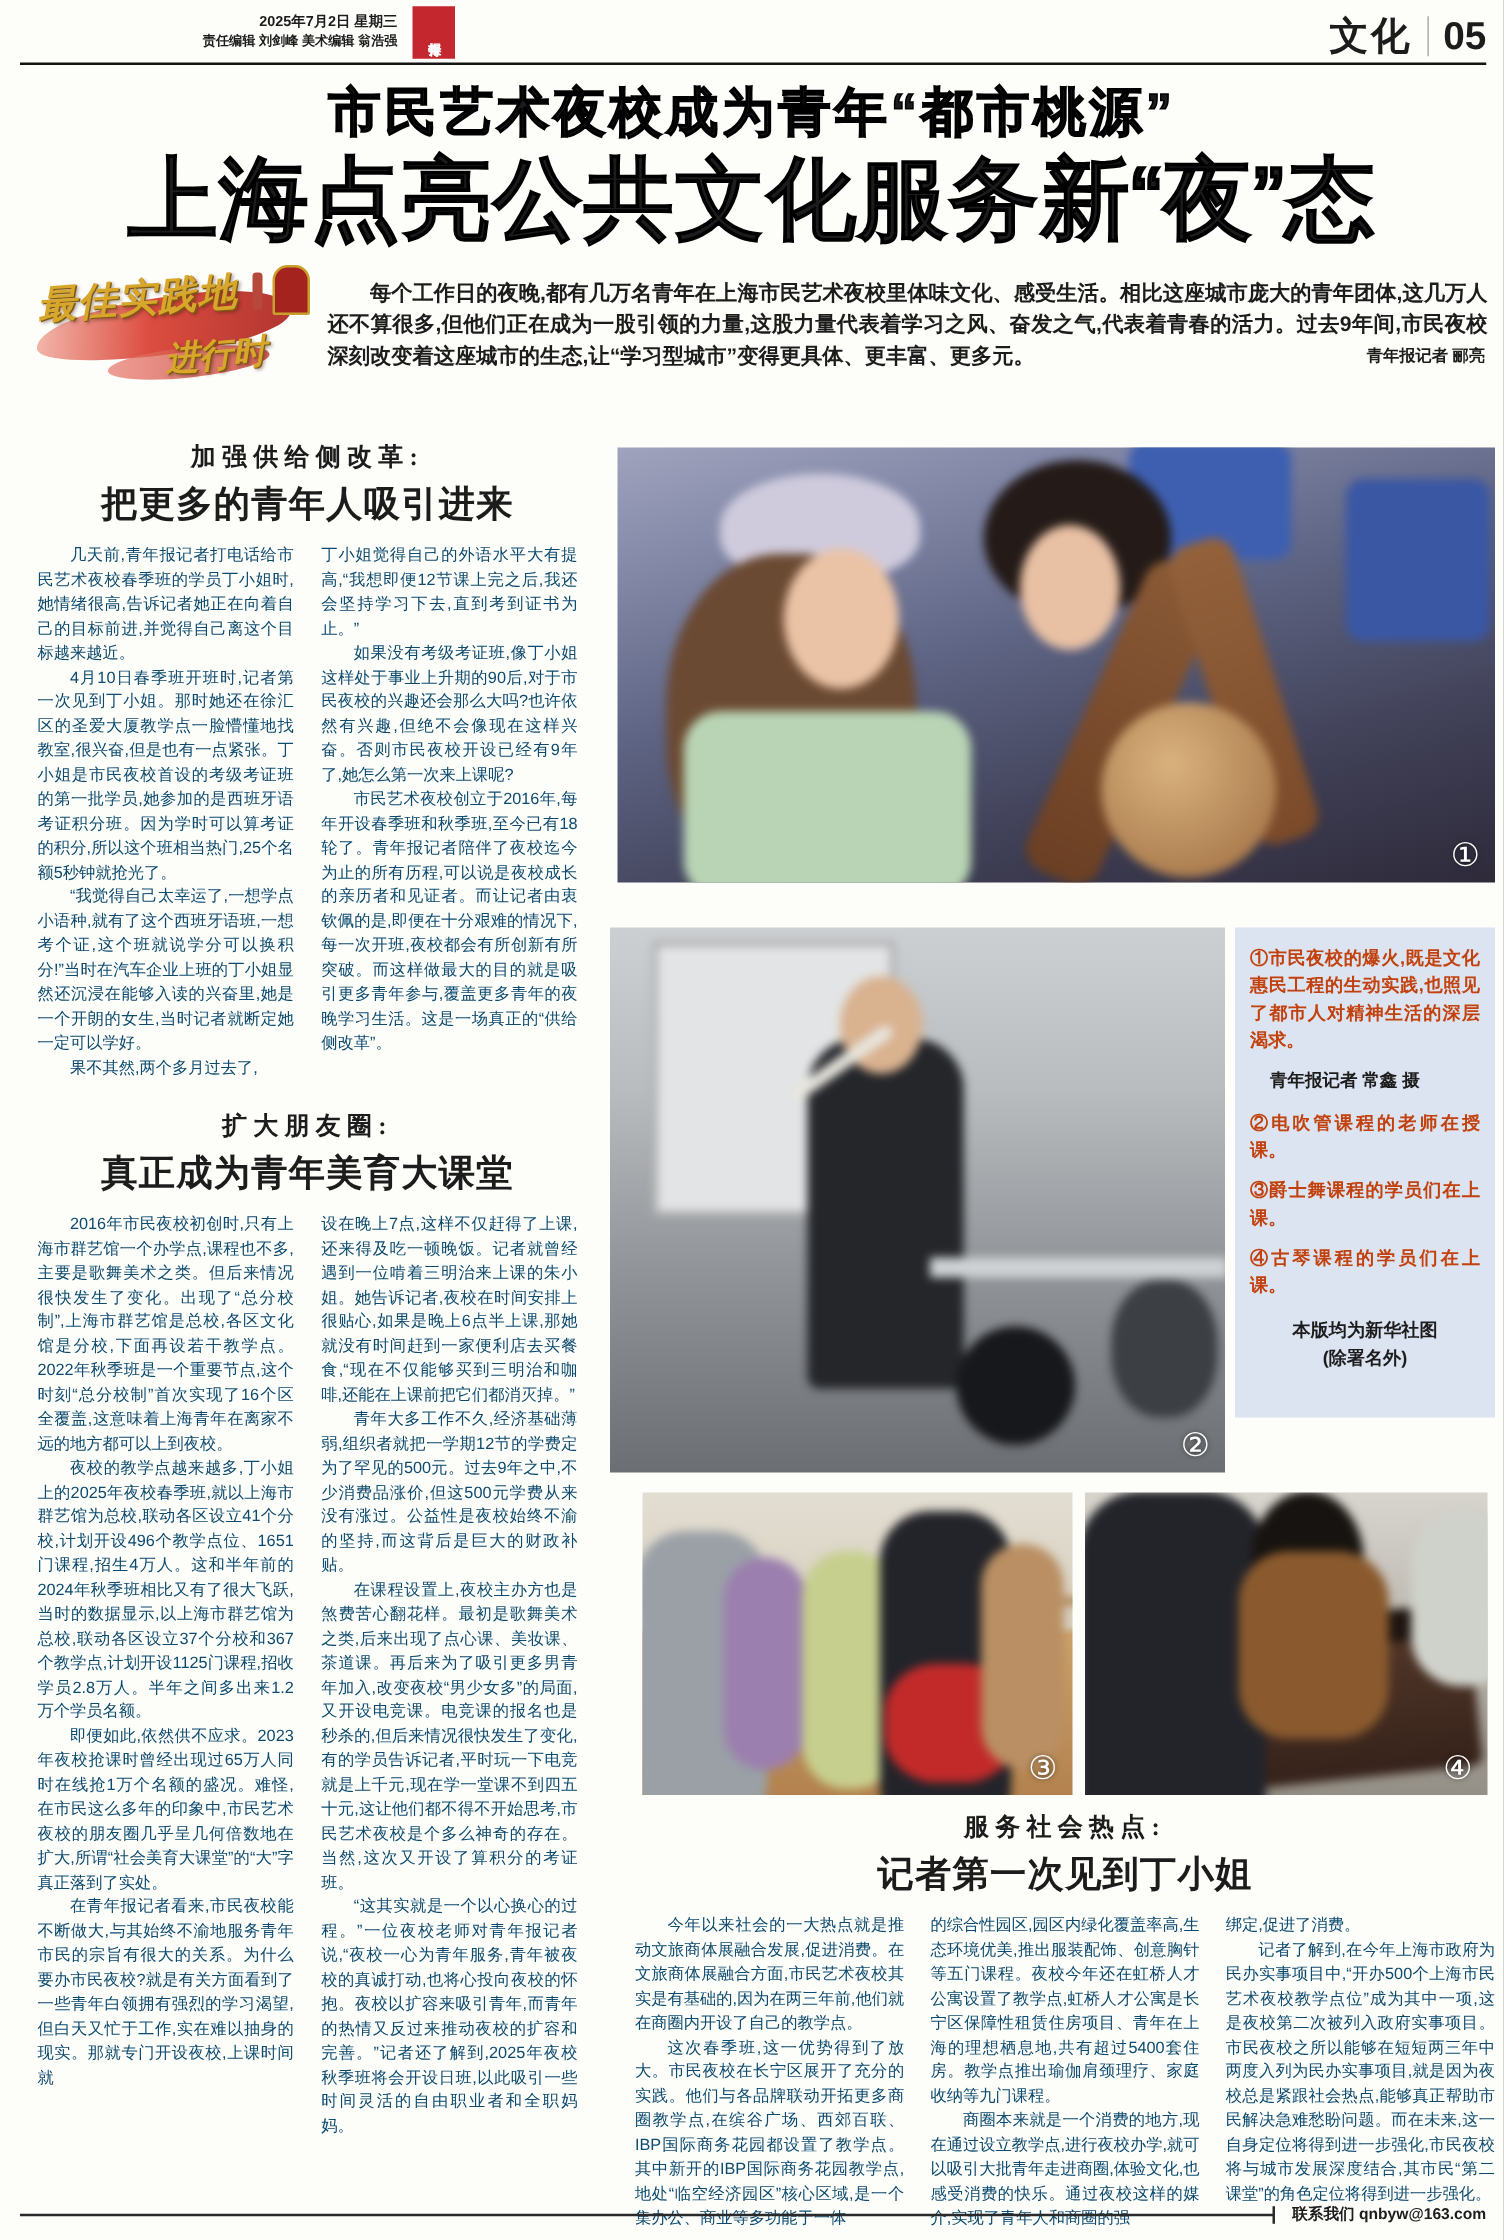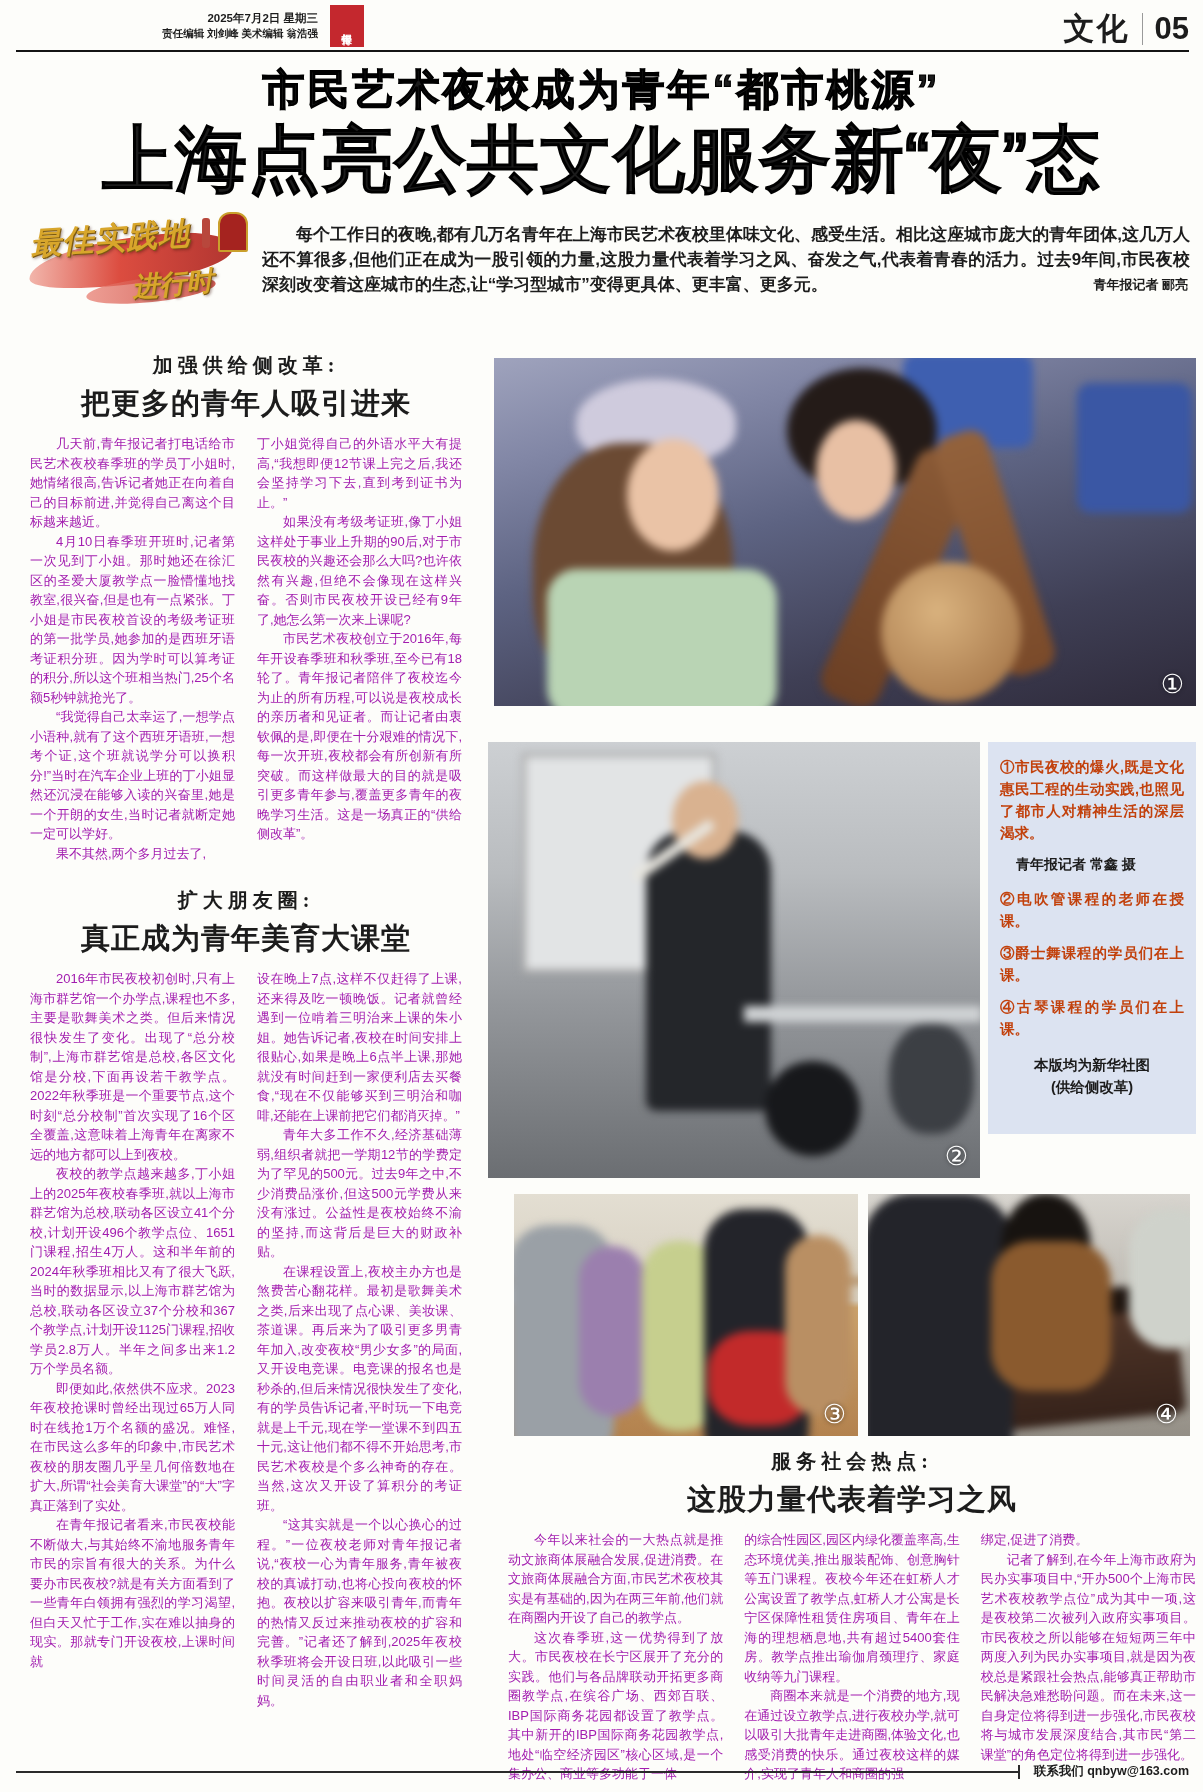--- a/index.html
+++ b/index.html
@@ -62,21 +62,21 @@
   .lead p { margin:0; text-indent:2em; }
   .lead-byline { position:absolute; right:2px; bottom:0; background:#fdfdfa; padding-left:12px; font-size:13px; font-weight:700; }
 
   
   .left-zone { position:absolute; left:30px; top:352px; width:432px; }
   .article-sec + .article-sec { margin-top:24px; }
   .sec-head { text-align:center; margin-bottom:10px; }
   .sec-kicker { font-family:"Liberation Serif", serif; font-size:20px; font-weight:600; letter-spacing:5px; }
   .sec-title { font-family:"Liberation Serif", serif; font-size:29px; font-weight:900; letter-spacing:1px; margin-top:5px; }
   .cols { display:flex; gap:22px; }
-  .col { flex:1; font-size:13px; line-height:19.5px; text-align:justify; color:#a21caf; }
+  .col { flex:1; font-size:13px; line-height:19.5px; text-align:justify; color:#0c4a6e; }
   .col p { margin:0; text-indent:2em; }
   .col p.cont { text-indent:0; }
 
   
   .right-zone { position:absolute; left:488px; top:358px; width:708px; }
   .photo { position:relative; overflow:hidden; }
   .shapes { position:absolute; inset:-12px; filter:blur(4px); }
   .s { position:absolute; }
   .photo-num { position:absolute; right:12px; bottom:6px; z-index:3; color:#fff; font-size:26px; text-shadow:0 0 4px rgba(0,0,0,.6); }
 
@@ -255,21 +255,21 @@
       </div>
       <div class="cap-col">
         <div class="caption-box">
           <div class="cap">①市民夜校的爆火,既是文化惠民工程的生动实践,也照见了都市人对精神生活的深层渴求。</div>
           <div class="cap-photog">青年报记者 常鑫 摄</div>
           <div class="cap">②电吹管课程的老师在授课。</div>
           <div class="cap">③爵士舞课程的学员们在上课。</div>
           <div class="cap">④古琴课程的学员们在上课。</div>
           <div class="cap-note">
             <div>本版均为新华社图</div>
-            <div>(供给侧改革)</div>
+            <div>(除署名外)</div>
           </div>
         </div>
       </div>
     </div>
 
     <div class="row3">
       <div class="photo" id="photo3">
         <div class="shapes">
           <div class="s barre"></div>
             <div class="s d1"></div>
@@ -290,21 +290,21 @@
             <div class="s pers2"></div>
             <div class="s pers3"></div>
         </div>
         <span class="photo-num">④</span>
       </div>
     </div>
 
     <div class="article-sec sec3">
       <div class="sec-head">
         <div class="sec-kicker">服务社会热点:</div>
-        <div class="sec-title">这股力量代表着学习之风</div>
+        <div class="sec-title">记者第一次见到丁小姐</div>
       </div>
       <div class="cols">
         <div class="col">
           <p>今年以来社会的一大热点就是推动文旅商体展融合发展,促进消费。在文旅商体展融合方面,市民艺术夜校其实是有基础的,因为在两三年前,他们就在商圈内开设了自己的教学点。</p>
           <p>这次春季班,这一优势得到了放大。市民夜校在长宁区展开了充分的实践。他们与各品牌联动开拓更多商圈教学点,在缤谷广场、西郊百联、IBP国际商务花园都设置了教学点。其中新开的IBP国际商务花园教学点,地处“临空经济园区”核心区域,是一个集办公、商业等多功能于一体</p>
         </div>
         <div class="col">
           <p class="cont">的综合性园区,园区内绿化覆盖率高,生态环境优美,推出服装配饰、创意胸针等五门课程。夜校今年还在虹桥人才公寓设置了教学点,虹桥人才公寓是长宁区保障性租赁住房项目、青年在上海的理想栖息地,共有超过5400套住房。教学点推出瑜伽肩颈理疗、家庭收纳等九门课程。</p>
           <p>商圈本来就是一个消费的地方,现在通过设立教学点,进行夜校办学,就可以吸引大批青年走进商圈,体验文化,也感受消费的快乐。通过夜校这样的媒介,实现了青年人和商圈的强</p>
         </div>

